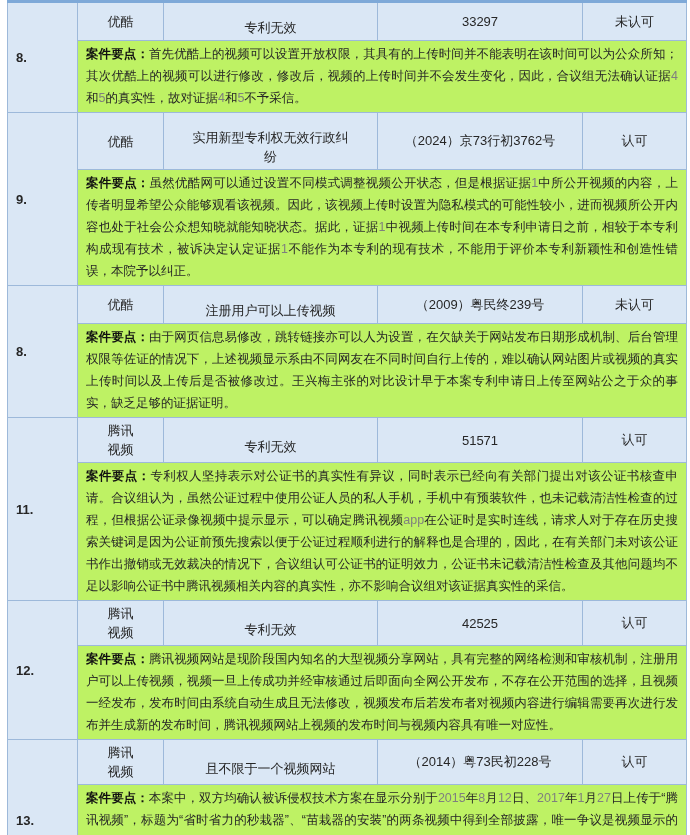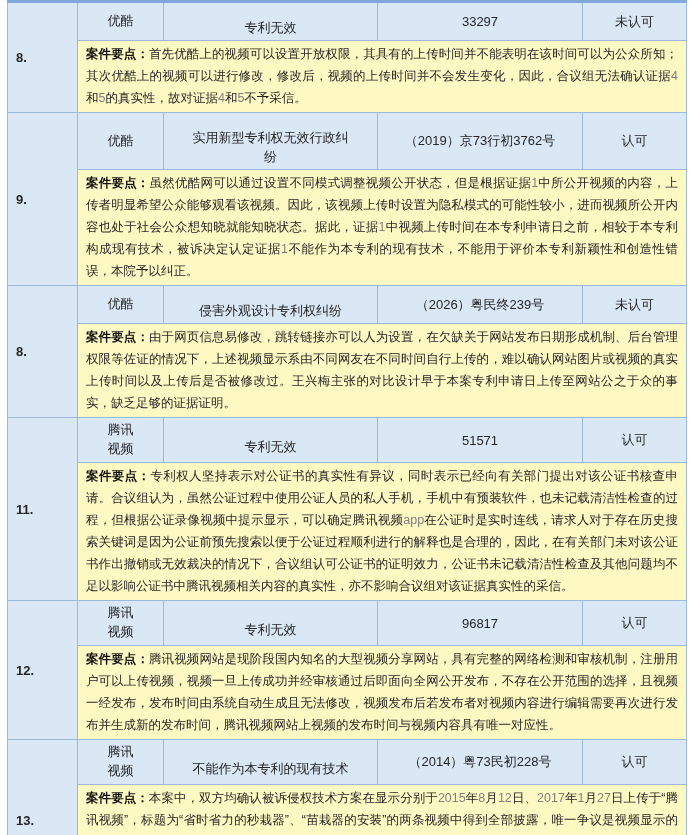--- a/index.html
+++ b/index.html
@@ -30,31 +30,30 @@
     vertical-align:middle;
     font-size:13px;
     padding:3px 4px;
     height:22px;
   }
   .plat-inner{
     display:inline-block;
     max-width:2.2em;
     line-height:19px;
     vertical-align:middle;
-    font-family:Liberation Mono, monospace;
   }
   .type-inner{
     display:inline-block;
     max-width:164px;
     line-height:19px;
     vertical-align:middle;
     margin-top:12px;
   }
   td.points{
-    background:#fef9c3;
+    background:#bef264;
     font-size:12.5px;
     line-height:22px;
     padding:2px 8px 3px 8px;
     vertical-align:top;
     text-align:justify;
   }
   td.points b{color:#111111;}
   .lat{color:#7f7f7f;}
 </style>
 </head>
@@ -81,34 +80,34 @@
       <tr>
         <td class="points" colspan="4"><b>案件要点：</b><span>首先优酷上的视频可以设置开放权限，其具有的上传时间并不能表明在该时间可以为公众所知；其次优酷上的视频可以进行修改，修改后，视频的上传时间并不会发生变化，因此，合议组无法确认证据<span class="lat">4</span>和<span class="lat">5</span>的真实性，故对证据<span class="lat">4</span>和<span class="lat">5</span>不予采信。</span></td>
       </tr>
     </tbody>
 
     <tbody>
       <tr>
         <td class="num" rowspan="2">9.</td>
         <td class="hd"><span class="plat-inner">优酷</span></td>
         <td class="hd"><span class="type-inner">实用新型专利权无效行政纠纷</span></td>
-        <td class="hd">（2019）京73行初3762号</td>
+        <td class="hd">（2024）京73行初3762号</td>
         <td class="hd">认可</td>
       </tr>
       <tr>
         <td class="points" colspan="4"><b>案件要点：</b><span>虽然优酷网可以通过设置不同模式调整视频公开状态，但是根据证据<span class="lat">1</span>中所公开视频的内容，上传者明显希望公众能够观看该视频。因此，该视频上传时设置为隐私模式的可能性较小，进而视频所公开内容也处于社会公众想知晓就能知晓状态。据此，证据<span class="lat">1</span>中视频上传时间在本专利申请日之前，相较于本专利构成现有技术，被诉决定认定证据<span class="lat">1</span>不能作为本专利的现有技术，不能用于评价本专利新颖性和创造性错误，本院予以纠正。</span></td>
       </tr>
     </tbody>
 
     <tbody>
       <tr>
         <td class="num" rowspan="2">8.</td>
         <td class="hd"><span class="plat-inner">优酷</span></td>
-        <td class="hd"><span class="type-inner">侵害外观设计专利权纠纷</span></td>
-        <td class="hd">（2026）粤民终239号</td>
+        <td class="hd"><span class="type-inner">注册用户可以上传视频</span></td>
+        <td class="hd">（2009）粤民终239号</td>
         <td class="hd">未认可</td>
       </tr>
       <tr>
         <td class="points" colspan="4"><b>案件要点：</b><span>由于网页信息易修改，跳转链接亦可以人为设置，在欠缺关于网站发布日期形成机制、后台管理权限等佐证的情况下，上述视频显示系由不同网友在不同时间自行上传的，难以确认网站图片或视频的真实上传时间以及上传后是否被修改过。王兴梅主张的对比设计早于本案专利申请日上传至网站公之于众的事实，缺乏足够的证据证明。</span></td>
       </tr>
     </tbody>
 
     <tbody>
       <tr>
         <td class="num" rowspan="2">11.</td>
@@ -120,33 +119,33 @@
       <tr>
         <td class="points" colspan="4"><b>案件要点：</b><span>专利权人坚持表示对公证书的真实性有异议，同时表示已经向有关部门提出对该公证书核查申请。合议组认为，虽然公证过程中使用公证人员的私人手机，手机中有预装软件，也未记载清洁性检查的过程，但根据公证录像视频中提示显示，可以确定腾讯视频<span class="lat">app</span>在公证时是实时连线，请求人对于存在历史搜索关键词是因为公证前预先搜索以便于公证过程顺利进行的解释也是合理的，因此，在有关部门未对该公证书作出撤销或无效裁决的情况下，合议组认可公证书的证明效力，公证书未记载清洁性检查及其他问题均不足以影响公证书中腾讯视频相关内容的真实性，亦不影响合议组对该证据真实性的采信。</span></td>
       </tr>
     </tbody>
 
     <tbody>
       <tr>
         <td class="num" rowspan="2">12.</td>
         <td class="hd"><span class="plat-inner">腾讯视频</span></td>
         <td class="hd"><span class="type-inner">专利无效</span></td>
-        <td class="hd">96817</td>
+        <td class="hd">42525</td>
         <td class="hd">认可</td>
       </tr>
       <tr>
         <td class="points" colspan="4"><b>案件要点：</b><span>腾讯视频网站是现阶段国内知名的大型视频分享网站，具有完整的网络检测和审核机制，注册用户可以上传视频，视频一旦上传成功并经审核通过后即面向全网公开发布，不存在公开范围的选择，且视频一经发布，发布时间由系统自动生成且无法修改，视频发布后若发布者对视频内容进行编辑需要再次进行发布并生成新的发布时间，腾讯视频网站上视频的发布时间与视频内容具有唯一对应性。</span></td>
       </tr>
     </tbody>
 
     <tbody>
       <tr>
         <td class="num" rowspan="2">13.</td>
         <td class="hd"><span class="plat-inner">腾讯视频</span></td>
-        <td class="hd"><span class="type-inner">不能作为本专利的现有技术</span></td>
+        <td class="hd"><span class="type-inner">且不限于一个视频网站</span></td>
         <td class="hd">（2014）粤73民初228号</td>
         <td class="hd">认可</td>
       </tr>
       <tr>
         <td class="points" colspan="4"><b>案件要点：</b><span>本案中，双方均确认被诉侵权技术方案在显示分别于<span class="lat">2015</span>年<span class="lat">8</span>月<span class="lat">12</span>日、<span class="lat">2017</span>年<span class="lat">1</span>月<span class="lat">27</span>日上传于“腾讯视频”，标题为“省时省力的秒栽器”、“苗栽器的安装”的两条视频中得到全部披露，唯一争议是视频显示的上传时间的真实性。对此本院认为，上述视频显示系由不同网友在不同时间自行上传的，且不限于一个视频网站。从生活常识出发，成功修改不同发布者在不同视频平台上传的多条视频上传时间的概率非常低。故在无相反证据的情况下，应判定涉案视频显示的上传时间真实可信。</span></td>
       </tr>
     </tbody>
 
   </table>
 </div>

